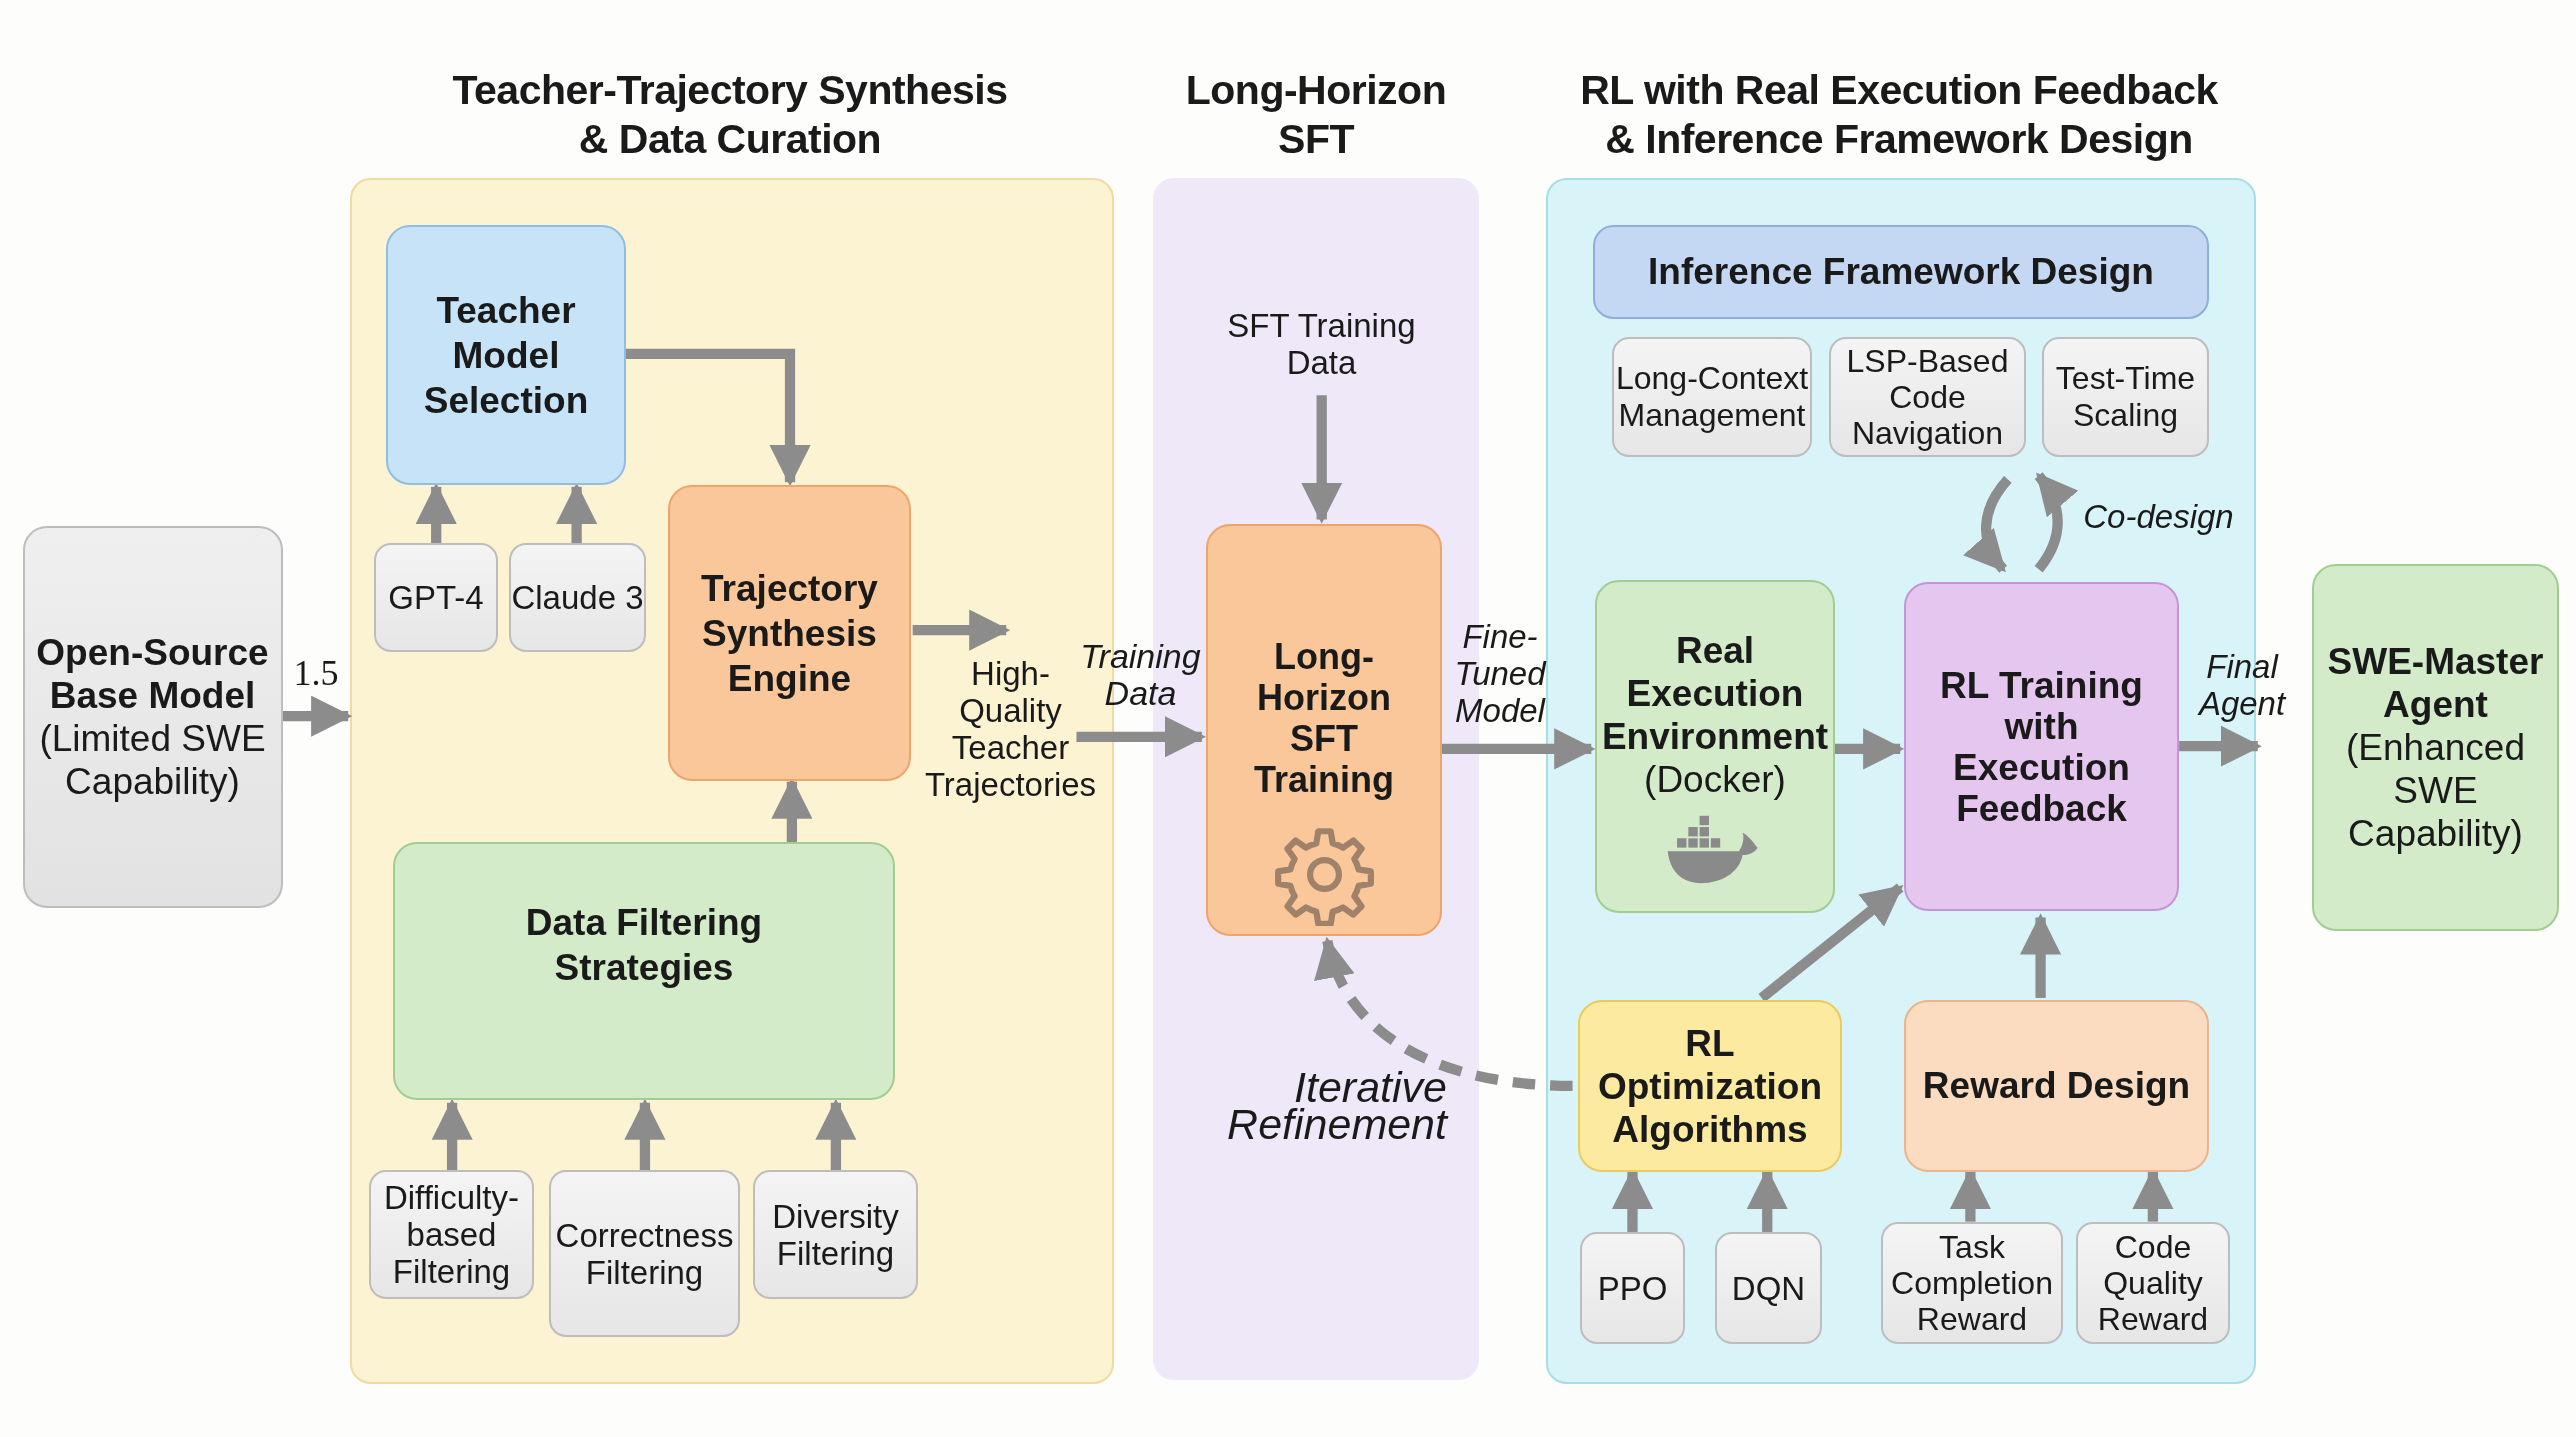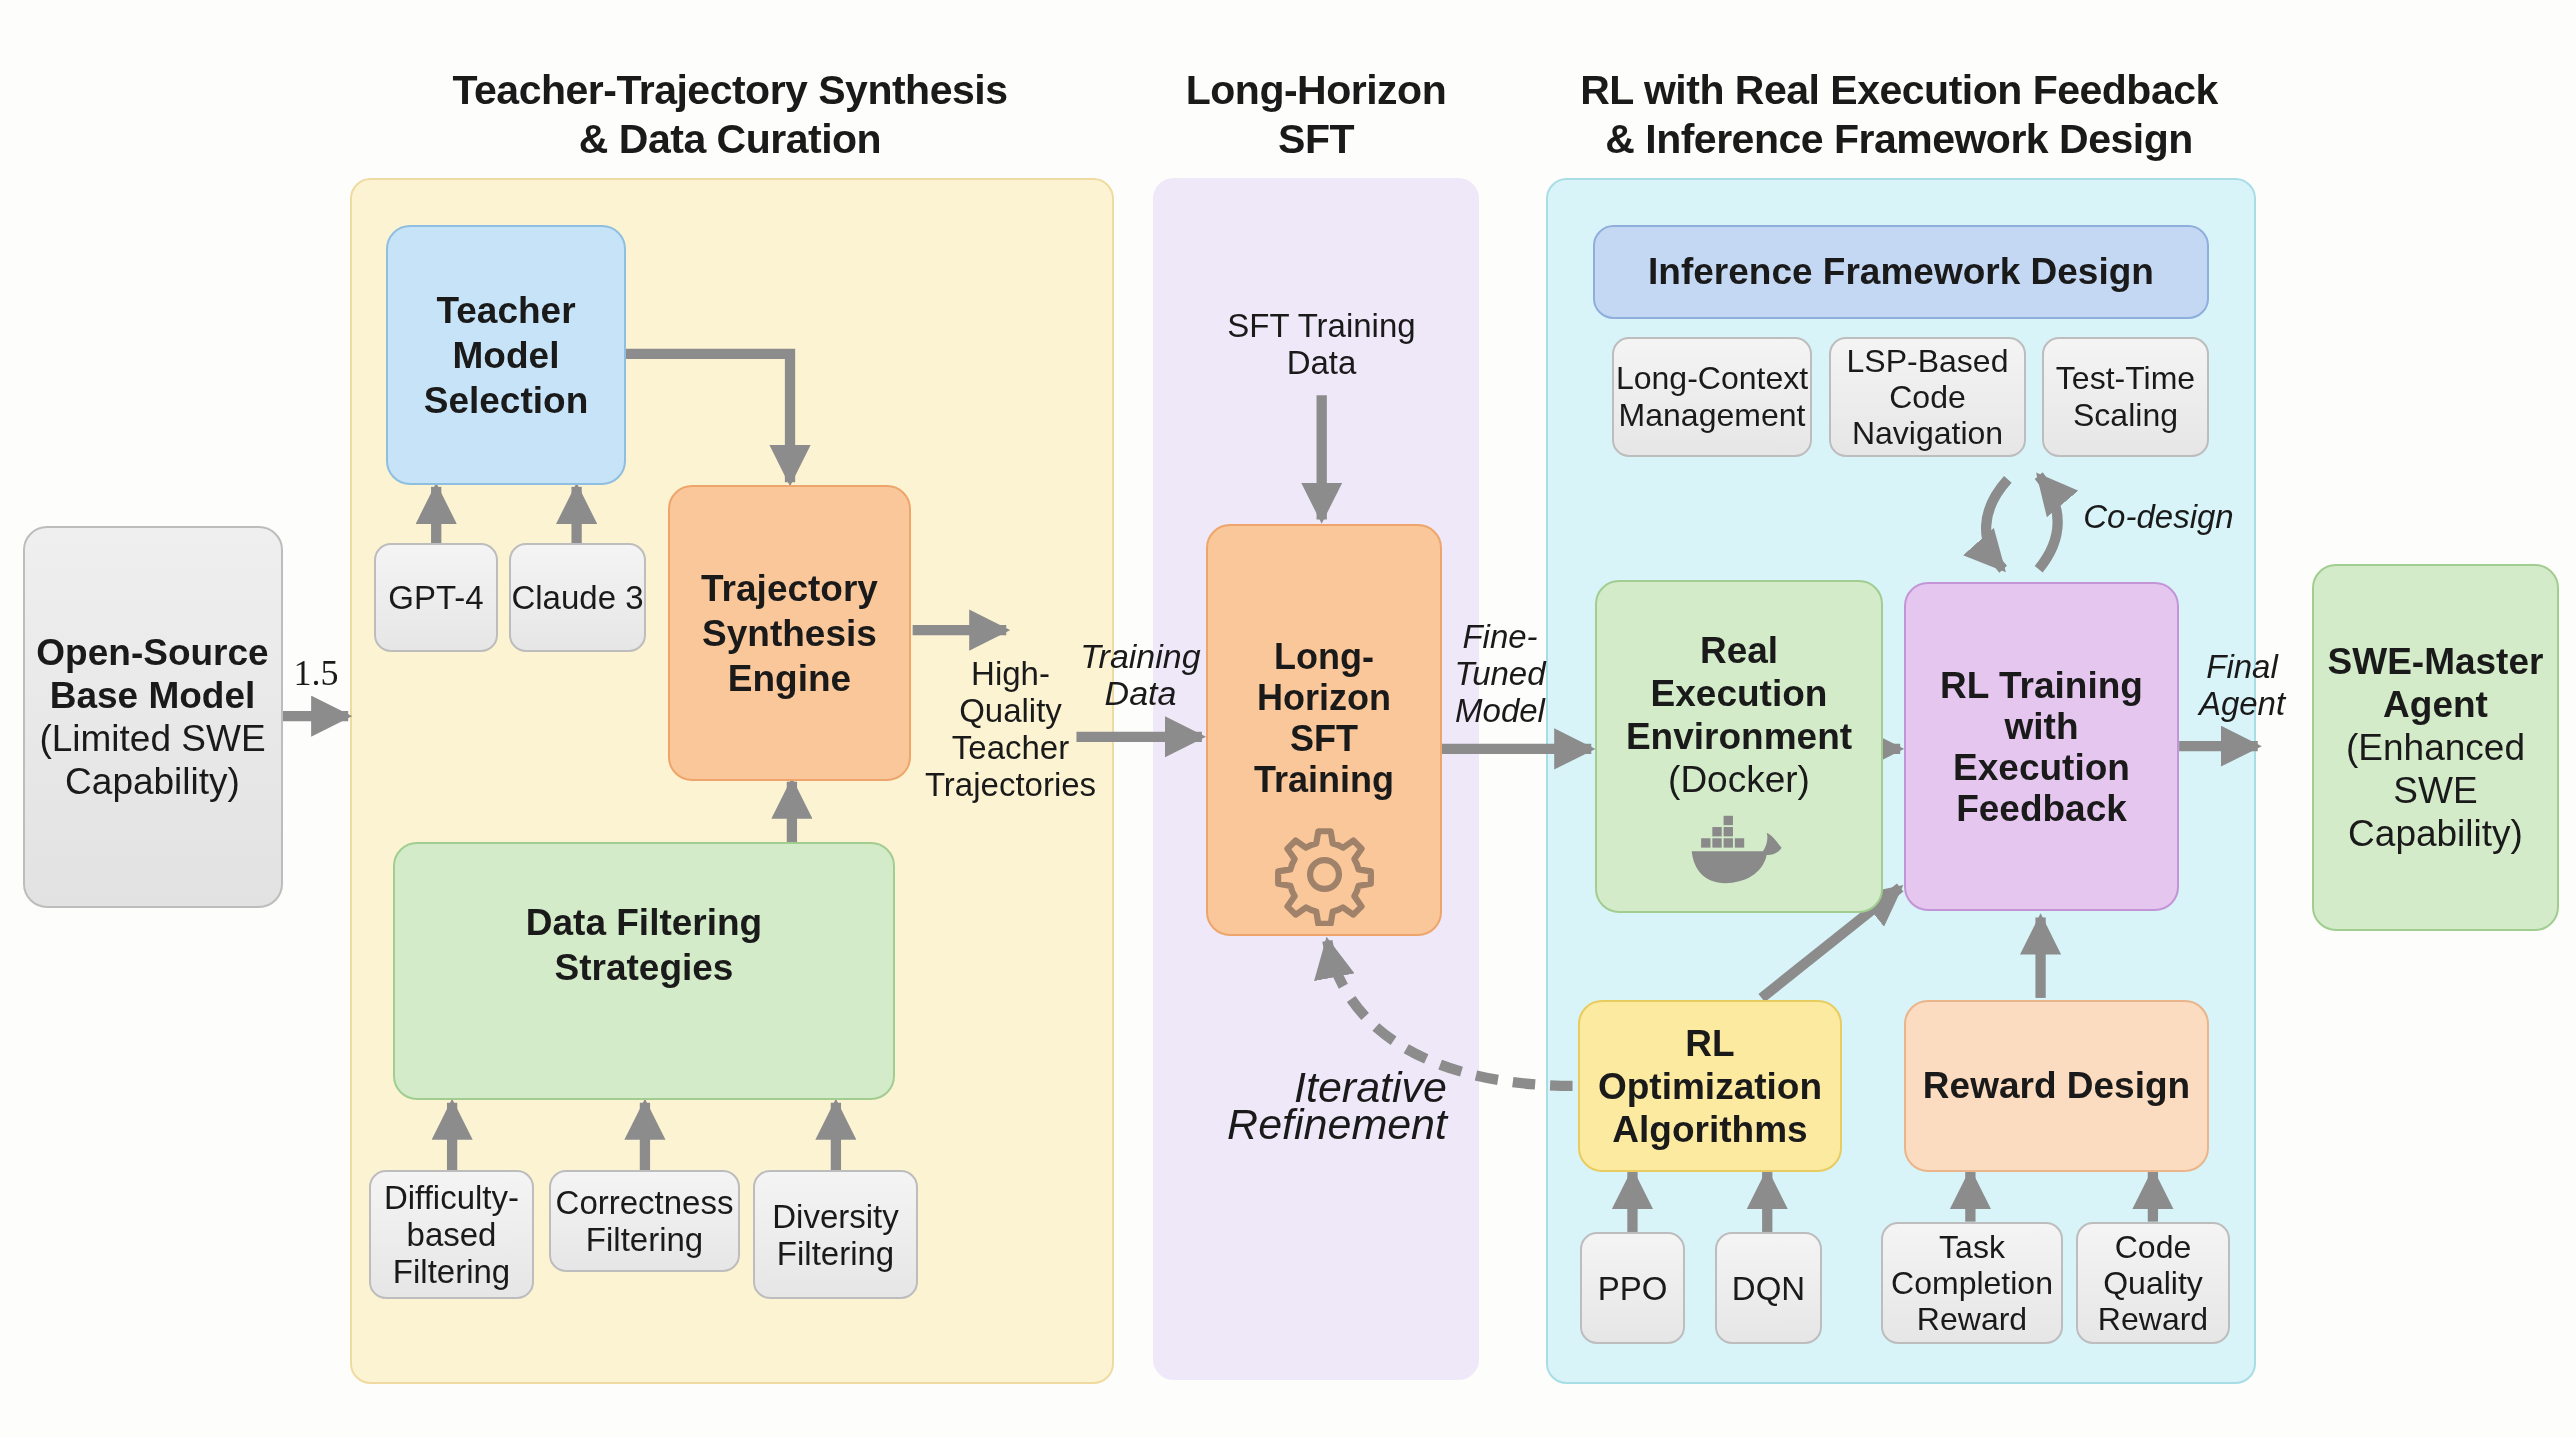--- a/index.html
+++ b/index.html
@@ -99,21 +99,21 @@
 
 <div class="box bold" style="left:393px;top:842px;width:502px;height:258px;background:#d3ebc9;border:2.8px solid #a1cd90;font-size:37px;line-height:45px;justify-content:flex-start;padding-top:56px;">
   <div>Data Filtering</div>
     <div>Strategies</div>
 </div>
 <div class="box small" style="left:369px;top:1170px;width:165px;height:129px;">
   <div>Difficulty-</div>
     <div>based</div>
     <div>Filtering</div>
 </div>
-<div class="box small" style="left:549px;top:1170px;width:191px;height:102px;">
+<div class="box small" style="left:549px;top:1170px;width:191px;height:167px;">
   <div>Correctness</div>
     <div>Filtering</div>
 </div>
 <div class="box small" style="left:753px;top:1170px;width:165px;height:129px;">
   <div>Diversity</div>
     <div>Filtering</div>
 </div>
 
 <div class="lbl" style="left:917px;top:655px;width:187px;font-size:33px;line-height:37px;">
   <div>High-</div>
@@ -162,21 +162,21 @@
   <div>LSP-Based</div>
     <div>Code</div>
     <div>Navigation</div>
 </div>
 <div class="box small" style="left:2042px;top:337px;width:167px;height:120px;font-size:32px;">
   <div>Test-Time</div>
     <div>Scaling</div>
 </div>
 <div class="lbl ital" style="left:2065px;top:498px;width:187px;font-size:33px;">Co-design</div>
 
-<div class="box bold" style="left:1595px;top:580px;width:288px;height:333px;background:#d3ebc9;border:2.8px solid #a1cd90;font-size:37px;line-height:43px;justify-content:flex-start;padding-top:47px;">
+<div class="box bold" style="left:1595px;top:580px;width:240px;height:333px;background:#d3ebc9;border:2.8px solid #a1cd90;font-size:37px;line-height:43px;justify-content:flex-start;padding-top:47px;">
   <div>Real</div>
     <div>Execution</div>
     <div>Environment</div>
   <div style="font-weight:normal;">(Docker)</div>
   <svg width="103" height="75" viewBox="0 0 110 80" style="margin-top:11.2px;">
     <g fill="#8a8a8a">
       <rect x="38" y="4" width="10" height="10"></rect>
       <rect x="26" y="16" width="10" height="10"></rect>
         <rect x="38" y="16" width="10" height="10"></rect>
       <rect x="14" y="28" width="10" height="10"></rect>

